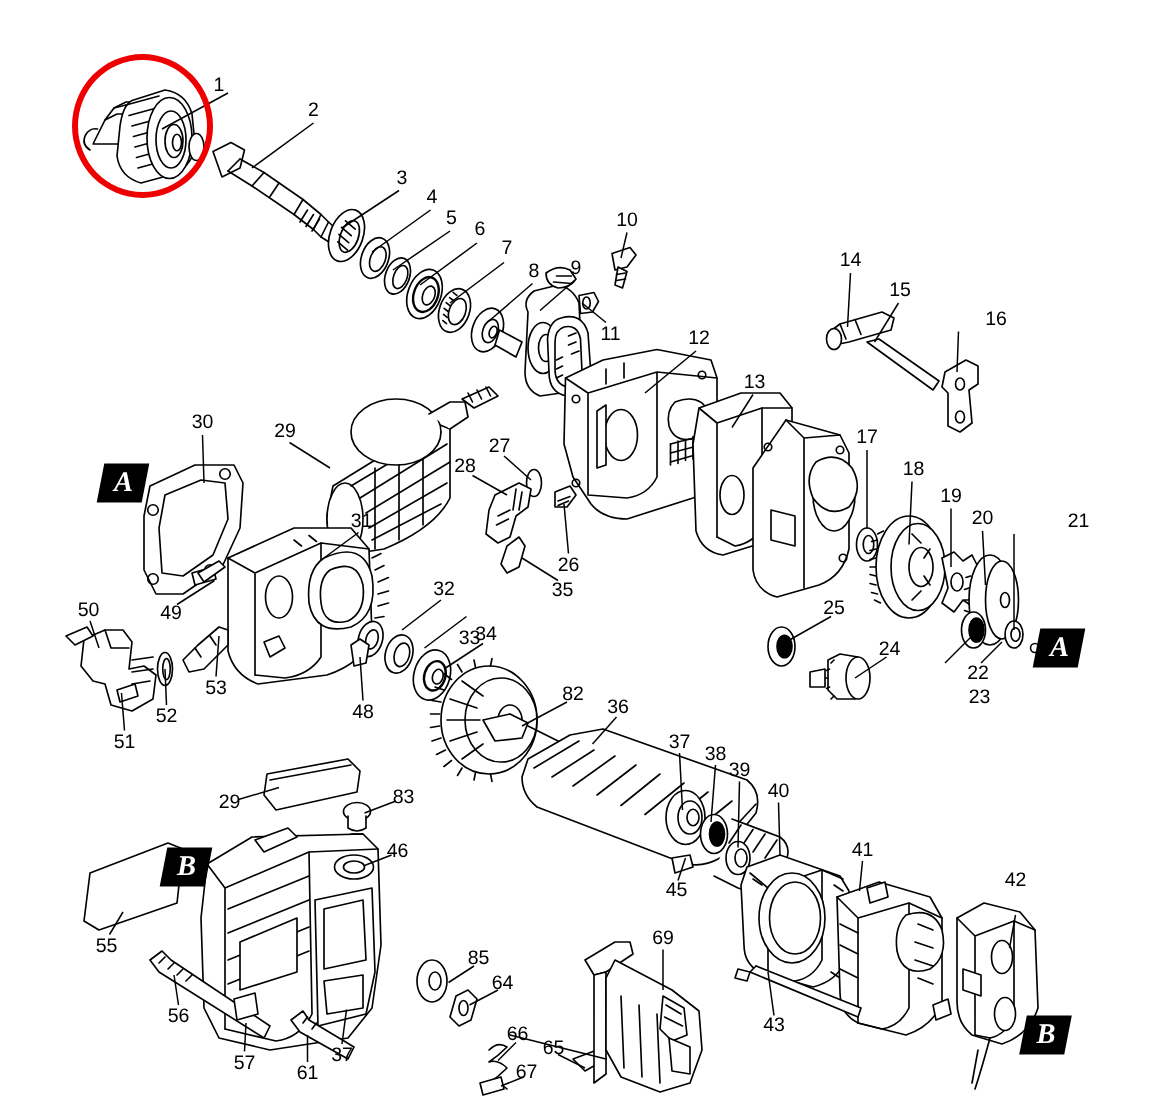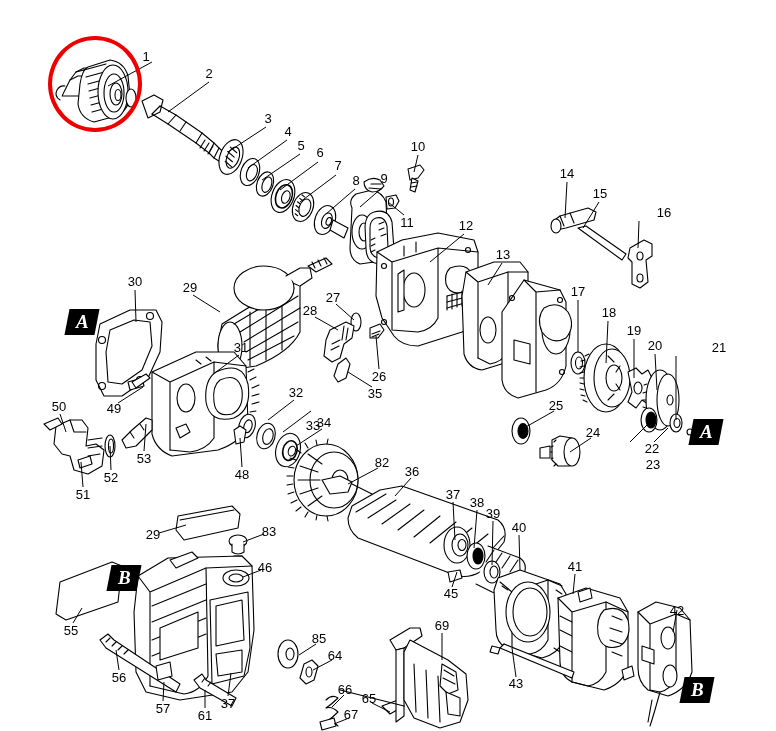--- a/index.html
+++ b/index.html
@@ -555,21 +555,21 @@
       <div class="callout" style="left: 296px; top: 392px;">32</div>
       <div class="callout" style="left: 313px; top: 425px;">33</div>
       <div class="callout" style="left: 324px; top: 422px;">34</div>
       <div class="callout" style="left: 375px; top: 393px;">35</div>
       <div class="callout" style="left: 412px; top: 471px;">36</div>
       <div class="callout" style="left: 453px; top: 494px;">37</div>
       <div class="callout" style="left: 477px; top: 502px;">38</div>
       <div class="callout" style="left: 493px; top: 513px;">39</div>
       <div class="callout" style="left: 519px; top: 527px;">40</div>
       <div class="callout" style="left: 575px; top: 566px;">41</div>
-      <div class="callout" style="left: 677px; top: 610px; text-align: center;">42</div>
+      <div class="callout" style="left: 677px; top: 586px; text-align: center;">42</div>
       <div class="callout" style="left: 516px; top: 683px;">43</div>
       <div class="callout" style="left: 442px; top: 625px;">69</div>
       <div class="callout" style="left: 451px; top: 593px;">45</div>
       <div class="callout" style="left: 265px; top: 567px;">46</div>
       <div class="callout" style="left: 269px; top: 531px;">83</div>
       <div class="callout" style="left: 242px; top: 474px;">48</div>
       <div class="callout" style="left: 114px; top: 408px;">49</div>
       <div class="callout" style="left: 59px; top: 406px;">50</div>
       <div class="callout" style="left: 83px; top: 494px;">51</div>
       <div class="callout" style="left: 111px; top: 477px;">52</div>

